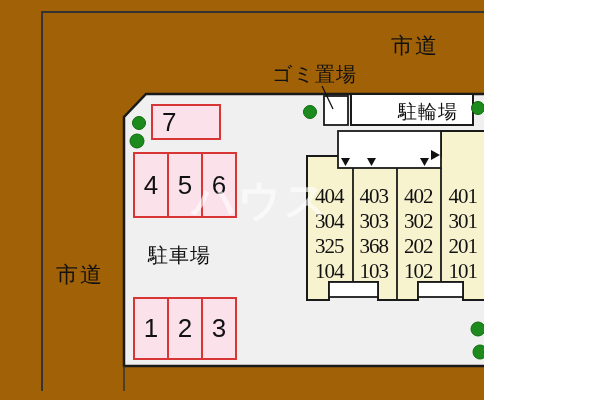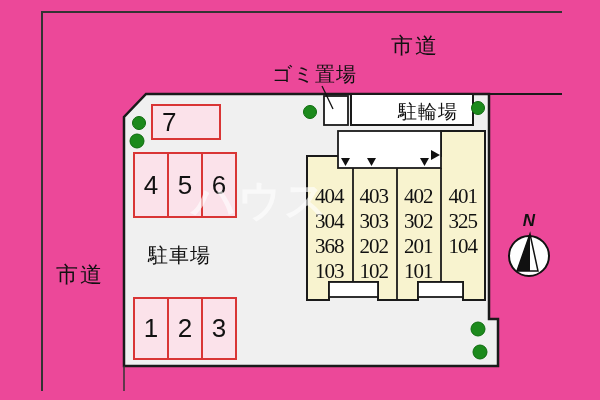--- a/index.html
+++ b/index.html
@@ -1,17 +1,17 @@
 <!DOCTYPE html>
 <html><head>
 <meta charset="utf-8">
 <style>
   html,body{margin:0;padding:0;background:#fff;}
   #canvas{
-    position:relative;width:600px;height:400px;background:#ec4899;
+    position:relative;width:484px;height:400px;background:#a16207;
     font-family:"Liberation Sans","DejaVu Sans",sans-serif;
     overflow:hidden;color:#111;
   }
   #shapes{position:absolute;left:0;top:0;z-index:1;}
   .label{position:absolute;z-index:3;color:#111;white-space:nowrap;}
   .road-label{font-size:22px;letter-spacing:2px;}
   .small-label{font-size:20px;letter-spacing:1px;}
   
   .pgroup{
     position:absolute;z-index:2;display:flex;box-sizing:border-box;
@@ -135,20 +135,21 @@
   </div>
 
   <div class="room-grid">
     <span>404</span>
     <span>403</span>
     <span>402</span>
     <span>401</span>
     <span>304</span>
     <span>303</span>
     <span>302</span>
+    <span>301</span>
     <span>325</span>
     <span>368</span>
     <span>202</span>
     <span>201</span>
     <span>104</span>
     <span>103</span>
     <span>102</span>
     <span>101</span>
   </div>
 

